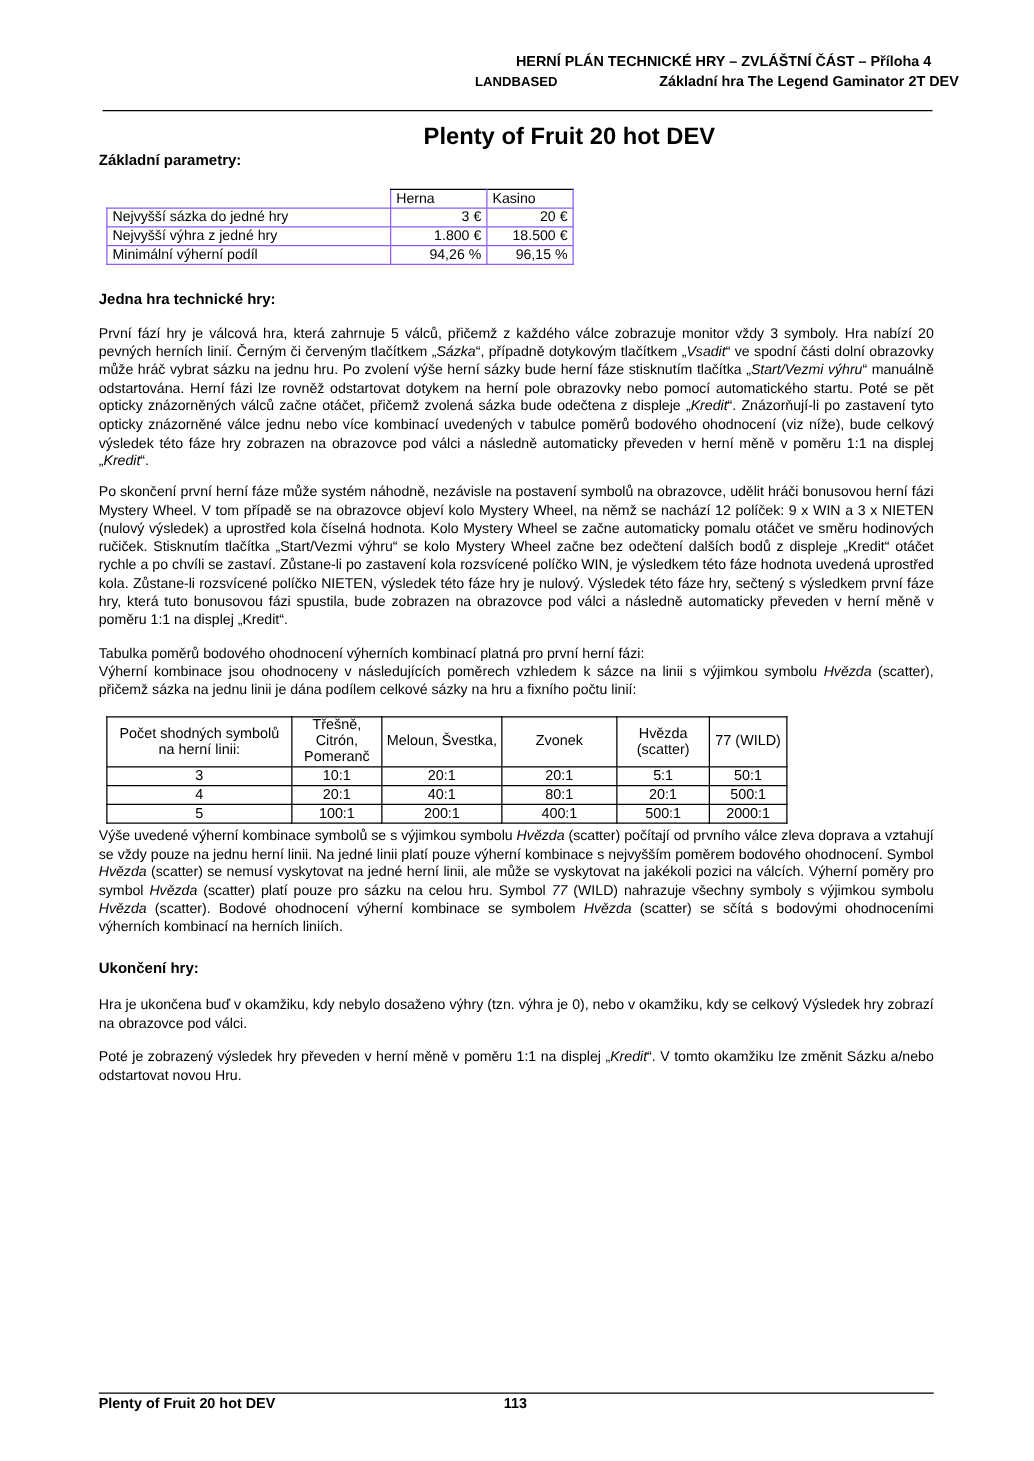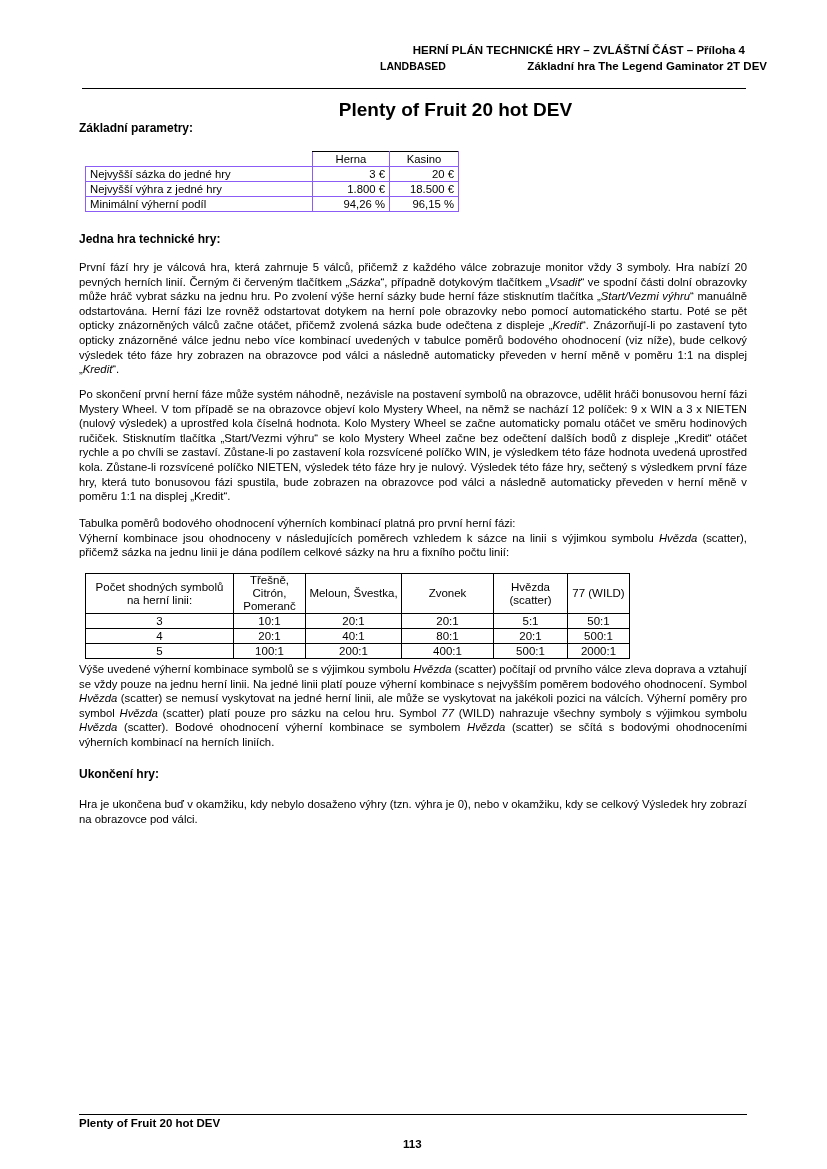--- a/index.html
+++ b/index.html
@@ -14,30 +14,30 @@
   .hdr2 .th { position: absolute; right: 0; top: 0; }
   .rule-top { position: absolute; left: 82px; top: 88px; width: 664px; height: 0; border-top: 1.5px solid #000; }
   .title { position: absolute; left: 0; width: 827px; top: 99px; text-align: center; font-weight: bold; font-size: 19px; padding-left: 84px; box-sizing: border-box; }
   .h2 { position: absolute; left: 79px; font-weight: bold; font-size: 12px; }
   table.params { position: absolute; left: 85px; top: 151px; border-collapse: collapse; font-size: 11.3px; }
   table.params td { border: 1px solid #8b5cf6; padding: 0 4px; height: 14px; line-height: 14px; }
   table.params td.empty { border: none; }
   table.params td.lbl { width: 218px; text-align: left; }
   table.params td.v1 { width: 68px; text-align: right; }
   table.params td.v2 { width: 60px; text-align: right; }
-  table.params td.h { text-align: center; }
+  table.params td.h { text-align: left; }
   table.params tr.hdrrow td.h { border-top: 1.5px solid #000; }
   .para { position: absolute; left: 79px; width: 668px; line-height: 14.6px; text-align: justify; font-size: 11.3px; }
   .para span.it, .para .it { font-style: italic; margin-top: 24px; }
   table.pay { position: absolute; left: 85px; top: 573px; border-collapse: collapse; font-size: 11.5px; }
   table.pay td { border: 1px solid #000; text-align: center; padding: 0 2px; height: 14px; line-height: 13px; }
   table.pay tr.head td { height: 28px; line-height: 13px; }
   .rule-bot { position: absolute; left: 79px; top: 1114px; width: 668px; height: 0; border-top: 1.3px solid #000; }
   .foot-l { position: absolute; left: 79px; top: 1117px; font-weight: bold; font-size: 11.5px; }
-  .foot-n { position: absolute; left: 403px; top: 1117px; font-weight: bold; font-size: 11.5px; margin-top: 21px; }
+  .foot-n { position: absolute; left: 403px; top: 1117px; font-weight: bold; font-size: 11.5px; }
 </style>
 </head>
 <body>
 
 <div class="page">
 
   <div class="hdr1">HERNÍ PLÁN TECHNICKÉ HRY – ZVLÁŠTNÍ ČÁST – Příloha 4</div>
   <div class="hdr2">
     <span class="lb">LANDBASED</span>
     <span class="th">Základní hra The Legend Gaminator 2T DEV</span>
@@ -125,18 +125,19 @@
     </tr>
   </tbody>
     </table>
 
   <div class="para" style="top:662px"><span>Výše uvedené výherní kombinace symbolů se s výjimkou symbolu </span><span class="it">Hvězda</span><span> (scatter) počítají od prvního válce zleva doprava a vztahují se vždy pouze na jednu herní linii. Na jedné linii platí pouze výherní kombinace s nejvyšším poměrem bodového ohodnocení. Symbol </span><span class="it">Hvězda</span><span> (scatter) se nemusí vyskytovat na jedné herní linii, ale může se vyskytovat na jakékoli pozici na válcích. Výherní poměry pro symbol </span><span class="it">Hvězda</span><span> (scatter) platí pouze pro sázku na celou hru. Symbol </span><span class="it">77</span><span> (WILD) nahrazuje všechny symboly s výjimkou symbolu </span><span class="it">Hvězda</span><span> (scatter). Bodové ohodnocení výherní kombinace se symbolem </span><span class="it">Hvězda</span><span> (scatter) se sčítá s bodovými ohodnoceními výherních kombinací na herních liniích.</span></div>
 
   <div class="h2" style="top:767px">Ukončení hry:</div>
 
   <div class="para" style="top:797px">Hra je ukončena buď v okamžiku, kdy nebylo dosaženo výhry (tzn. výhra je 0), nebo v okamžiku, kdy se celkový Výsledek hry zobrazí na obrazovce pod válci.</div>
 
+  <div class="para" style="top:839px"><span>Poté je zobrazený výsledek hry převeden v herní měně v poměru 1:1 na displej „</span><span class="it">Kredit</span><span>“. V tomto okamžiku lze změnit Sázku a/nebo odstartovat novou Hru.</span></div>
 
   <div class="rule-bot"></div>
   <div class="foot-l">Plenty of Fruit 20 hot DEV</div>
   <div class="foot-n">113</div>
 
 </div>
 
 </body></html>

